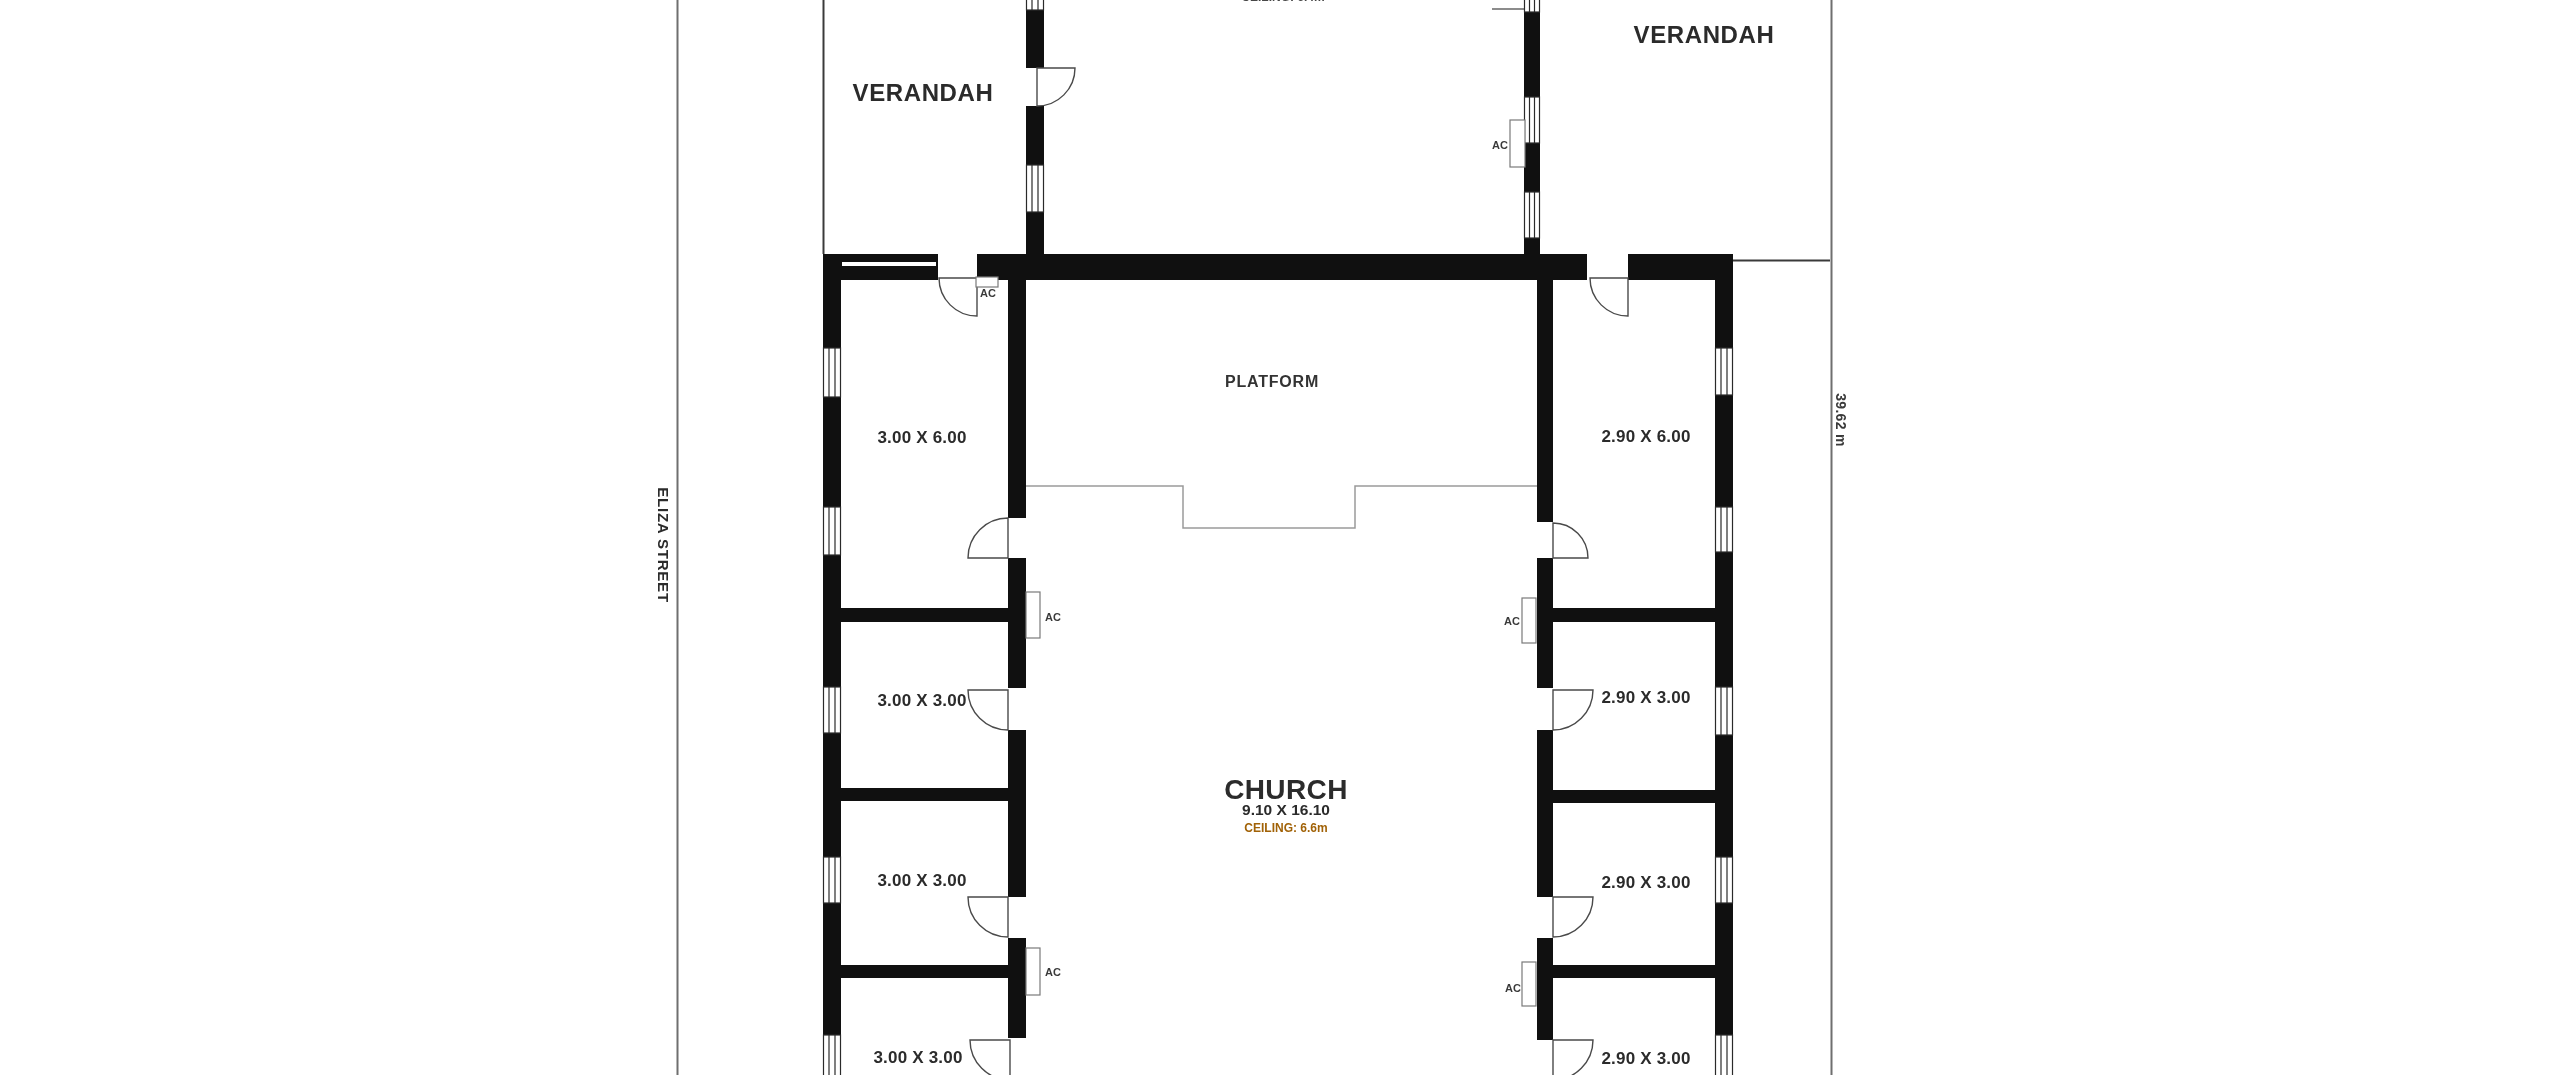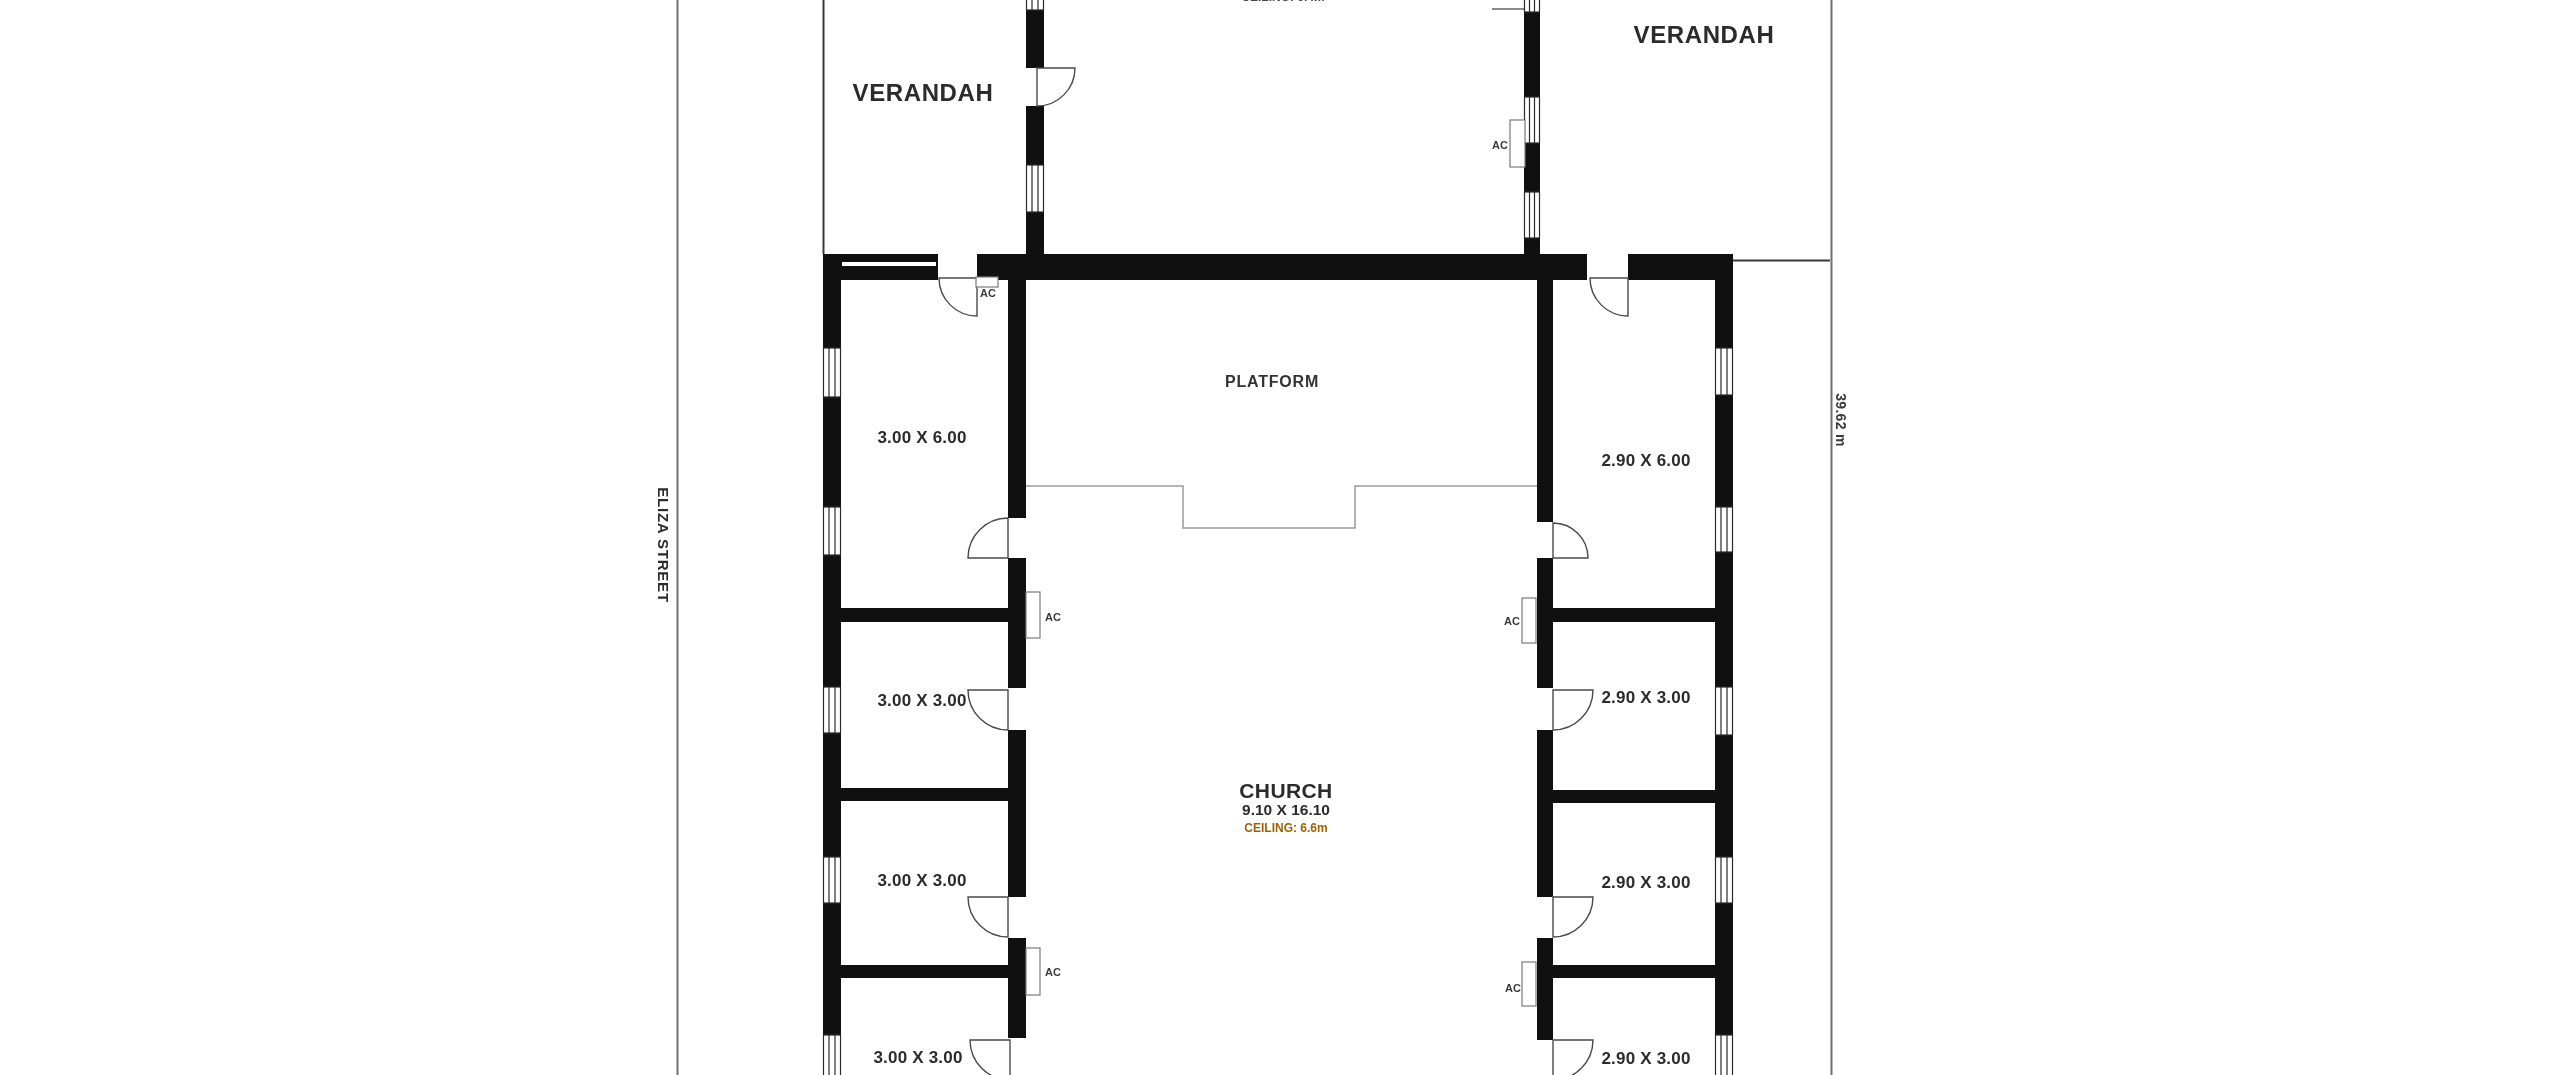--- a/index.html
+++ b/index.html
@@ -11,21 +11,21 @@
   .lbl{
     position:absolute;transform:translate(-50%,-50%);
     color:#2b2b2b;font-weight:700;white-space:nowrap;line-height:1;
   }
   .lbl.rot90{transform:translate(-50%,-50%) rotate(90deg);}
   .verandah{font-size:24px;letter-spacing:0.6px;}
   .room{font-size:17px;letter-spacing:0.2px;}
   .street{font-size:15px;letter-spacing:0.8px;}
   .dim-m{font-size:14px;font-weight:700;color:#3a3a3a;letter-spacing:0.3px;}
   .platform{font-size:16px;letter-spacing:0.8px;color:#333;}
-  .church-name{font-size:21px;letter-spacing:0.4px;}
+  .church-name{font-size:28px;letter-spacing:0.4px;}
   .church-dims{font-size:15.5px;}
   .church-ceil{font-size:12px;color:#a16207;font-weight:700;}
   .ac{font-size:11px;color:#3a3a3a;}
   .cut-top{font-size:12px;color:#474747;}
 </style>
 </head>
 <body>
 
 <div id="stage">
 
@@ -199,21 +199,21 @@
 
   <div class="lbl church-name" style="left:1286px;top:790px;">CHURCH</div>
   <div class="lbl church-dims" style="left:1286px;top:810px;">9.10 X 16.10</div>
   <div class="lbl church-ceil" style="left:1286px;top:828px;">CEILING: 6.6m</div>
 
   <div class="lbl room" style="left:922px;top:437px;">3.00 X 6.00</div>
   <div class="lbl room" style="left:922px;top:700px;">3.00 X 3.00</div>
   <div class="lbl room" style="left:922px;top:880px;">3.00 X 3.00</div>
   <div class="lbl room" style="left:918px;top:1057px;">3.00 X 3.00</div>
 
-  <div class="lbl room" style="left:1646px;top:436px;margin-top:24px;">2.90 X 6.00</div>
+  <div class="lbl room" style="left:1646px;top:436px;">2.90 X 6.00</div>
   <div class="lbl room" style="left:1646px;top:697px;">2.90 X 3.00</div>
   <div class="lbl room" style="left:1646px;top:882px;">2.90 X 3.00</div>
   <div class="lbl room" style="left:1646px;top:1058px;">2.90 X 3.00</div>
 
   <div class="lbl ac" style="left:988px;top:293px;">AC</div>
   <div class="lbl ac" style="left:1500px;top:145px;">AC</div>
   <div class="lbl ac" style="left:1053px;top:617px;">AC</div>
   <div class="lbl ac" style="left:1512px;top:621px;">AC</div>
   <div class="lbl ac" style="left:1053px;top:972px;">AC</div>
   <div class="lbl ac" style="left:1513px;top:988px;">AC</div>

